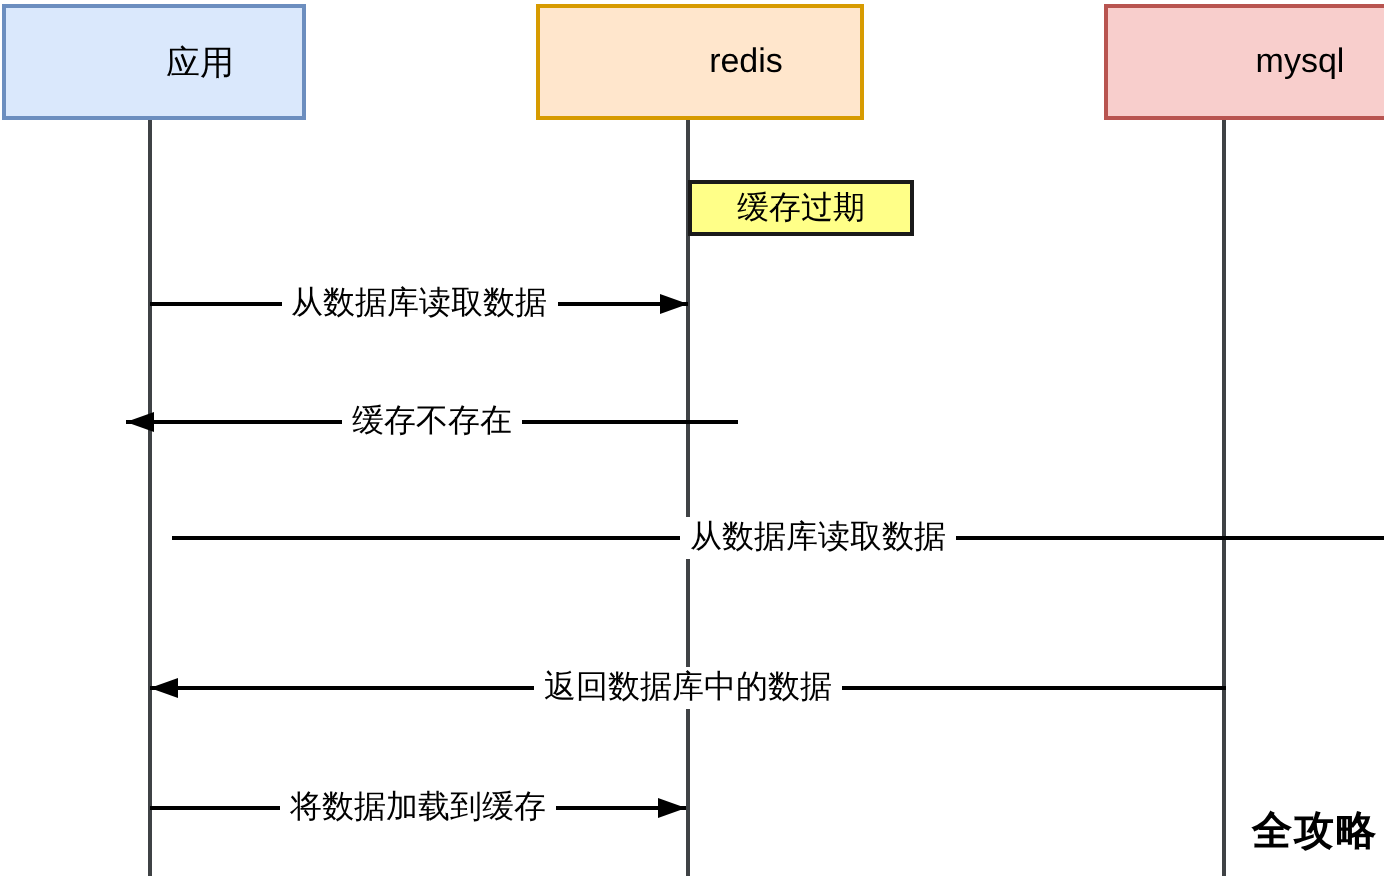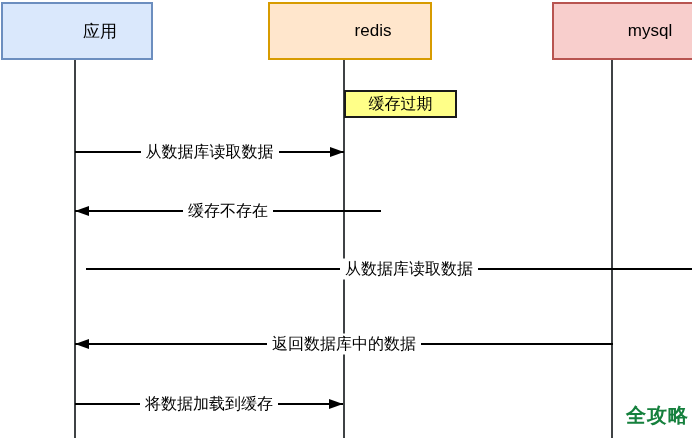--- a/index.html
+++ b/index.html
@@ -90,34 +90,34 @@
     left: 50%;
     top: 50%;
     transform: translate(-50%, -50%);
     background: #ffffff;
     padding: 0 5px;
     font-size: 16px;
     white-space: nowrap;
     z-index: 3;
   }
   .m1 { left: 75px; top: 137px; width: 269px; }
-  .m2 { left: 75px; top: 196px; width: 306px; }
+  .m2 { left: 63px; top: 196px; width: 306px; }
   .m3 { left: 75px; top: 254px; width: 646px; margin-left: 11px; }
   .m4 { left: 75px; top: 329px; width: 538px; }
   .m5 { left: 75px; top: 389px; width: 268px; }
 
   
   .watermark {
     position: absolute;
     right: 3px;
     top: 402px;
     font-size: 20px;
     font-weight: bold;
     letter-spacing: 1px;
-    color: #15803d;
+    color: #000000;
     z-index: 6;
   }
 </style>
 </head>
 <body>
 
 <div class="stage">
 
   <div class="lifeline l-app"></div>
   <div class="lifeline l-redis"></div>

